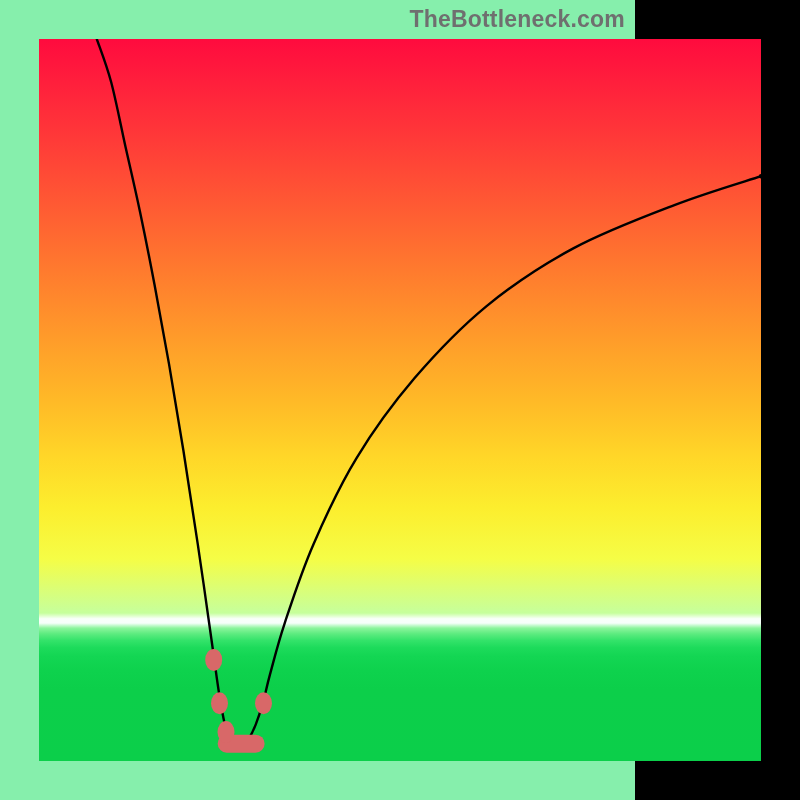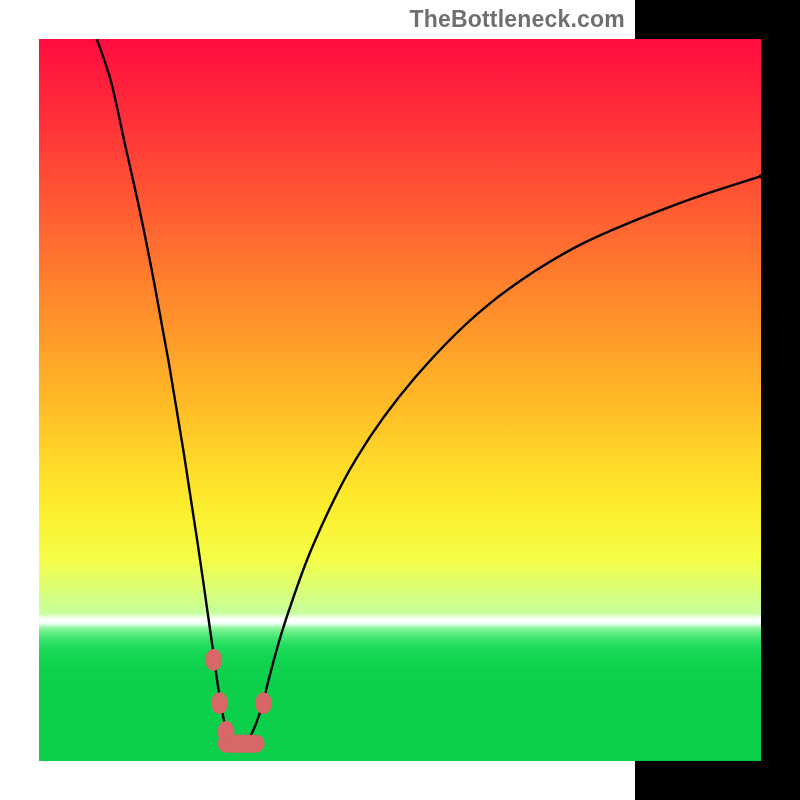--- a/index.html
+++ b/index.html
@@ -10,21 +10,21 @@
     background: #000;
     overflow: hidden;
     font-family: Arial, Helvetica, sans-serif;
   }
   .frame {
     position: absolute;
     left: 0;
     top: 0;
     width: 635px;
     height: 800px;
-    background: #ffffff;
+    background: #86efac;
   }
   .plot {
     position: absolute;
     left: 39px;
     top: 39px;
     width: 722px;
     height: 722px;
     background: linear-gradient(to bottom,
       #ff0b3e 0%,
       #ff1f3c 6%,

